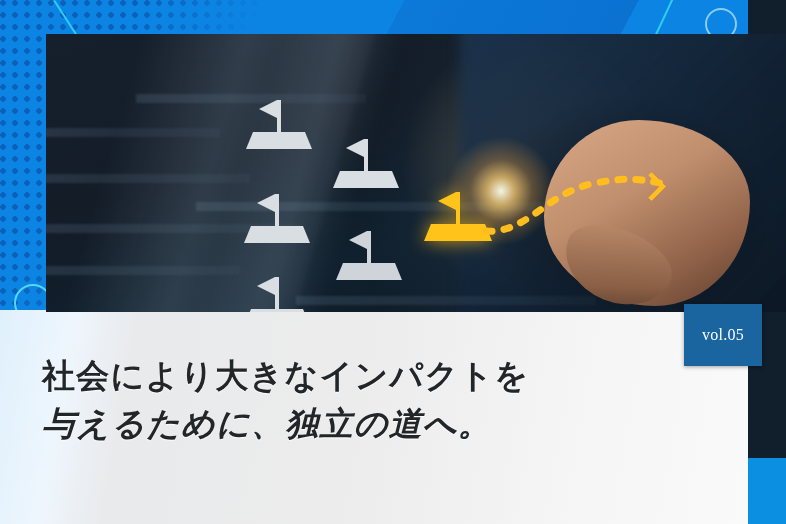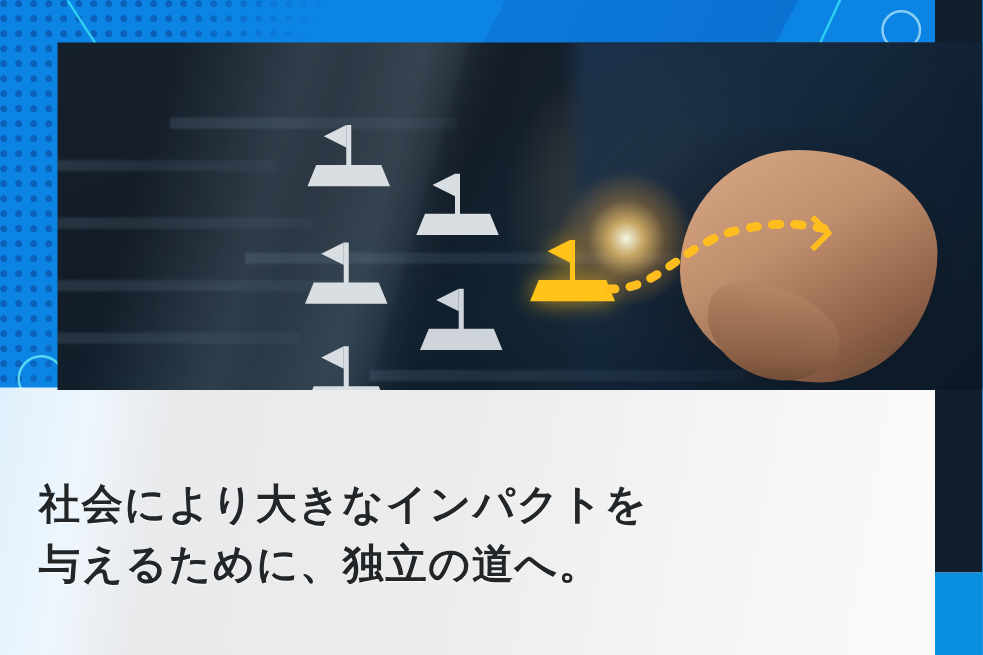--- a/index.html
+++ b/index.html
@@ -133,27 +133,26 @@
     background:#1a65a0;
     color:#ffffff;
     font-family:"Liberation Serif","DejaVu Serif",serif;
     font-size:16px;letter-spacing:.3px;
     display:flex;align-items:center;justify-content:center;
     box-shadow:0 1px 4px rgba(0,0,0,.35);
   }
 
   
   .title{
-    position:absolute;left:31px;top:352px;width:700px;
+    position:absolute;left:42px;top:352px;width:700px;
     font-size:33px;line-height:48px;font-weight:700;color:#222629;
     letter-spacing:1.2px;
     text-shadow:0 1px 1px rgba(255,255,255,.9);
-    margin-top:27px;
-  }
-  .title .l2{display:block;}
+  }
+  .title .l2{display:block;font-style:italic;}
   .subtitle{
     position:absolute;left:33px;top:462px;width:730px;
     font-size:20px;line-height:30px;color:#333a3f;letter-spacing:.4px;
   }
 </style>
 </head>
 <body>
 
 <div id="card">
 
@@ -227,20 +226,23 @@
       <div class="mast" style="left:32px;top:0;height:34px;"></div>
       <div class="flag" style="left:14px;top:0;"></div>
     </div>
 
     <svg class="dot-trail" style="left:0;top:0;" width="740" height="278" viewBox="0 0 740 278">
       <path d="M 440 197 C 480 200, 500 160, 545 150 C 585 141, 600 147, 620 150" fill="none" stroke="#ffbe1e" stroke-width="7" stroke-linecap="round" stroke-dasharray="6 12"></path>
     </svg>
     <div class="arrowhead" style="left:595px;top:142px;"></div>
   </div>
 
+  <div class="vol-badge">
+    <span>vol.05</span>
+  </div>
 
   <div class="title">
     <span class="l1">社会により大きなインパクトを</span>
     <span class="l2">与えるために、独立の道へ。</span>
   </div>
 
 
 </div>
 
 </body></html>

